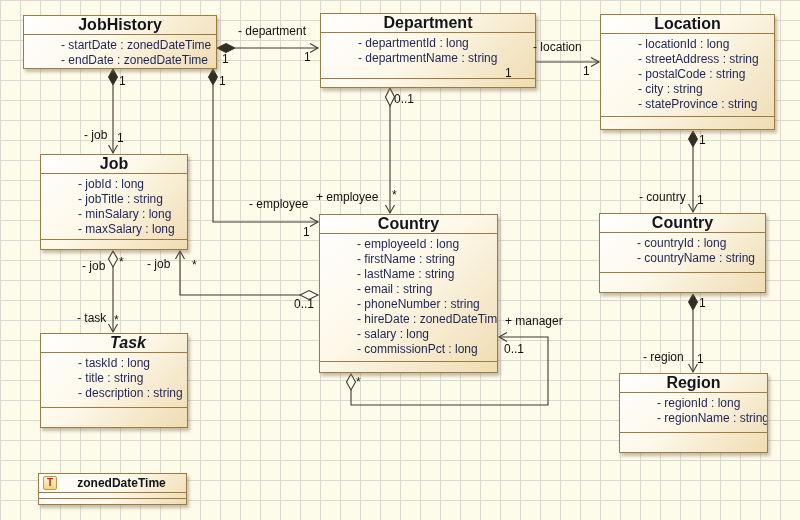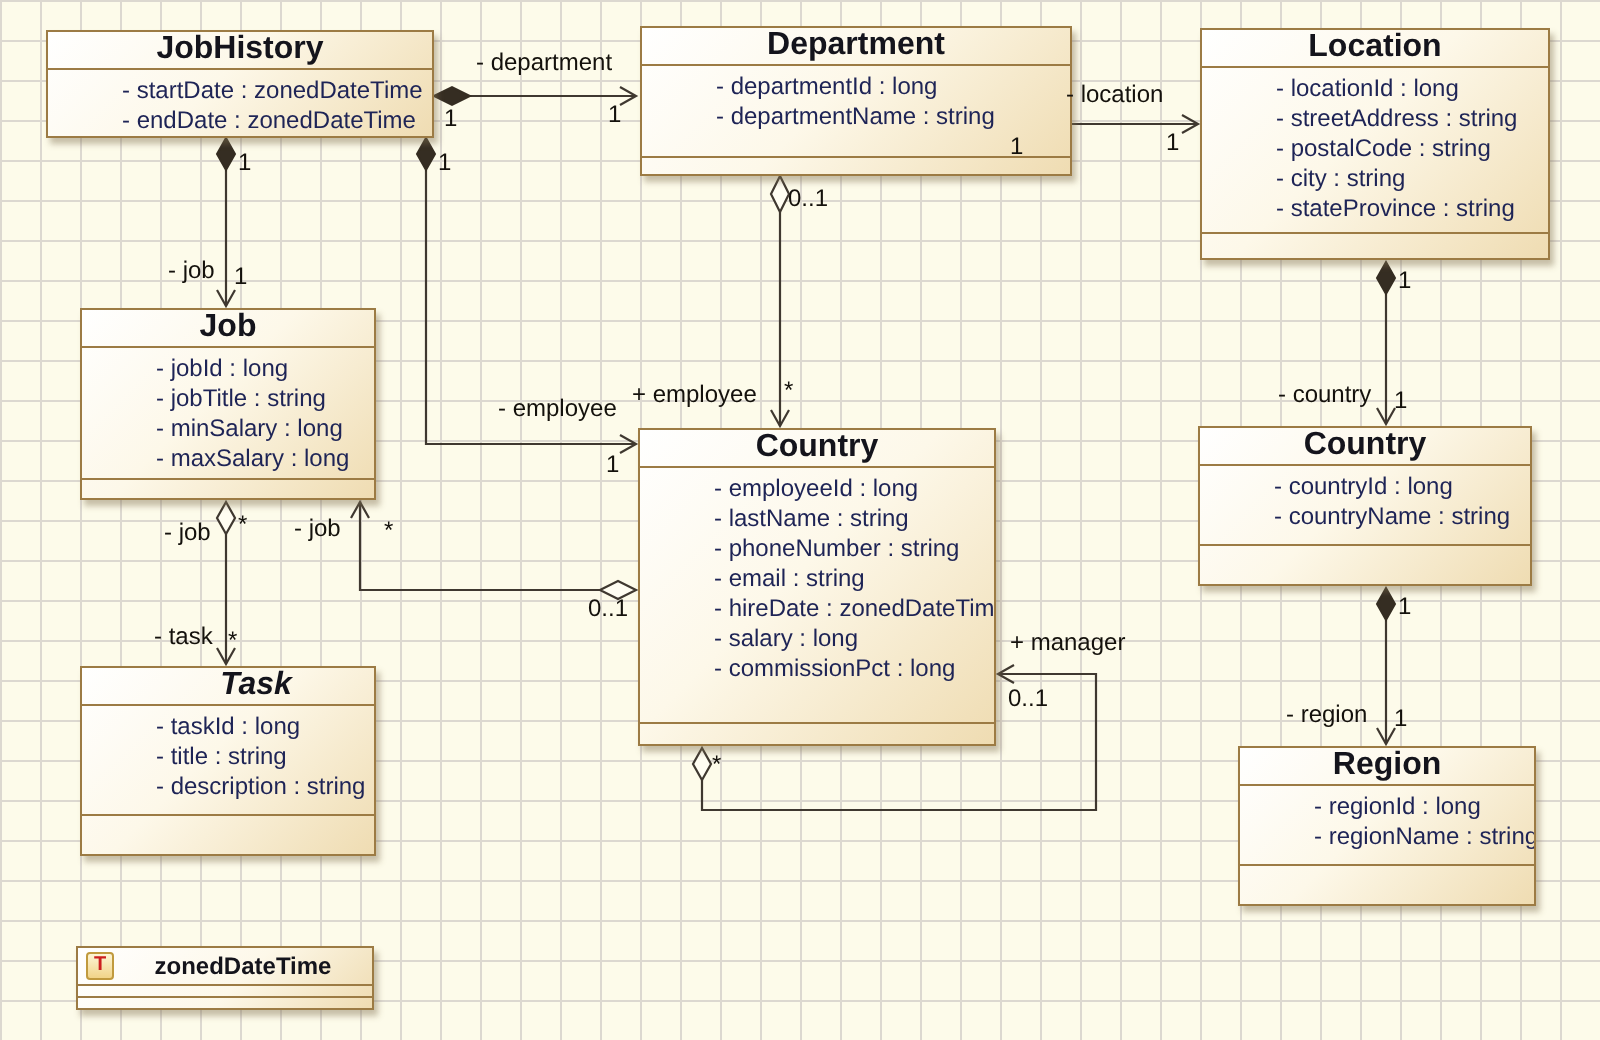--- a/index.html
+++ b/index.html
@@ -153,23 +153,24 @@
       <div class="attr">- minSalary : long</div>
       <div class="attr">- maxSalary : long</div>
     </div>
     <div class="cls-ops" style="height:9px"></div>
   </div>
 
   <div class="uml-class" style="left:319px;top:214px;width:179px;height:159px">
     <div class="cls-title">Country</div>
     <div class="cls-attrs">
       <div class="attr">- employeeId : long</div>
+      <div class="attr">- firstName : string</div>
       <div class="attr">- lastName : string</div>
+      <div class="attr">- email : string</div>
       <div class="attr">- phoneNumber : string</div>
-      <div class="attr">- email : string</div>
       <div class="attr">- hireDate : zonedDateTime</div>
       <div class="attr">- salary : long</div>
       <div class="attr">- commissionPct : long</div>
     </div>
     <div class="cls-ops" style="height:10px"></div>
   </div>
 
   <div class="uml-class" style="left:599px;top:213px;width:167px;height:80px">
     <div class="cls-title">Country</div>
     <div class="cls-attrs">

